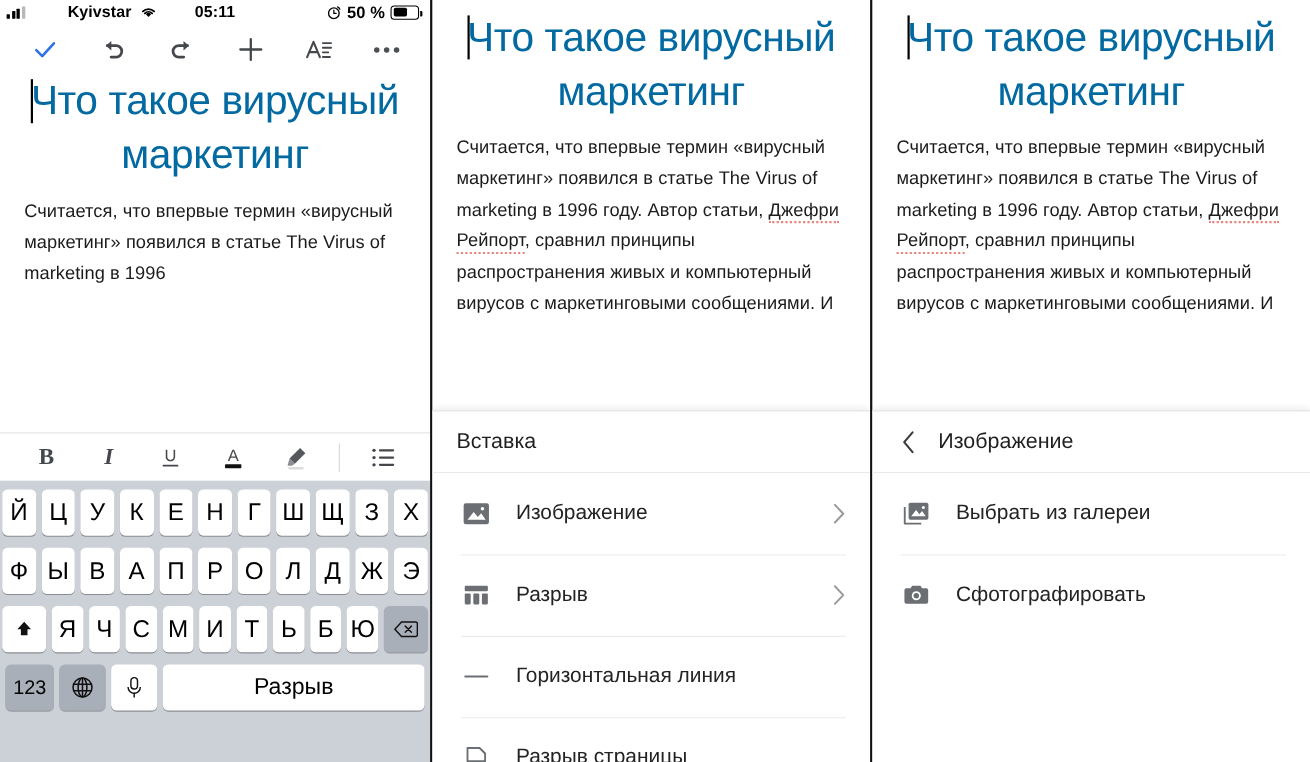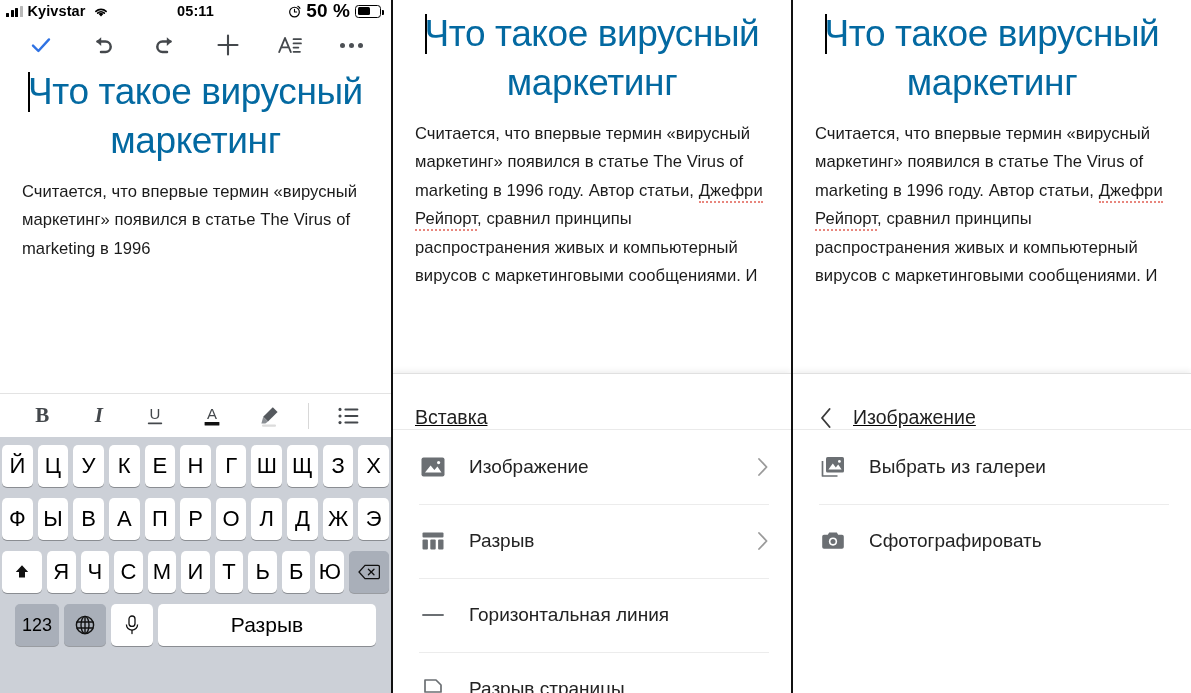--- a/index.html
+++ b/index.html
@@ -22,26 +22,26 @@
     padding: 0 10px 0 6px; font-size: 14.5px; font-weight: bold; color: #000;
     letter-spacing: .1px;
   }
   .sb-left { display: flex; align-items: center; gap: 5px; }
   .sig { display: flex; align-items: flex-end; gap: 1.5px; height: 11px; }
   .sig i { display: block; width: 3px; background: #000; border-radius: .5px; }
   .sig i:nth-child(1) { height: 4px; }
   .sig i:nth-child(2) { height: 6.5px; }
   .sig i:nth-child(3) { height: 9px; }
   .sig i:nth-child(4) { height: 11px; background: #b8b8b8; }
-  .carrier { font-size: 14.5px; font-weight: 600; }
+  .carrier { font-size: 14.5px; font-weight: 600; margin-left: 34px; }
   .wifi { position: relative; width: 16px; height: 12px; margin-left: 2px; }
   .sb-center { position: absolute; left: 0; right: 0; text-align: center; font-size: 14.5px; font-weight: 600; pointer-events: none;}
   .sb-right { margin-left: auto; display: flex; align-items: center; gap: 5px; z-index: 2;}
   .alarm { width: 13px; height: 13px; }
-  .batt-pct { font-size: 19px; font-weight: 600; }
+  .batt-pct { font-size: 15px; font-weight: 600; }
   .batt { position: relative; width: 26px; height: 13px; border: 1.6px solid #000; border-radius: 3.5px; }
   .batt::after { content: ""; position: absolute; right: -4px; top: 4px; width: 2px; height: 5px; background: #000; border-radius: 0 1px 1px 0;}
   .batt i { position: absolute; left: 1.5px; top: 1.5px; bottom: 1.5px; width: 50%; background: #000; border-radius: 1.5px; display: block; }
 
   
   .apptoolbar {
     height: 46px; display: flex; align-items: center; justify-content: space-between;
     padding: 0 22px 0 24px;
   }
   .tb-btn { display: flex; align-items: center; justify-content: center; width: 34px; height: 34px; cursor: default;}
@@ -91,38 +91,38 @@
   }
   .krow { display: flex; justify-content: center; gap: 5px; padding: 0 2px; }
   .krow.r2 { padding: 0 2px; }
   .key {
     background: #fff; border-radius: 5px; height: 42px;
     display: flex; align-items: center; justify-content: center;
     font-size: 22px; color: #000; box-shadow: 0 1px 0 rgba(0,0,0,.32);
     flex: 1 1 0; min-width: 0;
   }
   .key.dark { background: #a9afb9; box-shadow: 0 1px 0 rgba(0,0,0,.25); }
-  .krow.r4 { gap: 5px; padding: 0 15px; }
+  .krow.r4 { gap: 5px; padding: 0 5px; }
   .key.k123 { flex: 0 0 44px; font-size: 18px; }
   .key.kglobe { flex: 0 0 42px; }
   .key.kmic { flex: 0 0 42px; }
   .key.kspace { flex: 1 1 auto; font-size: 21px; }
   .key.kenter { flex: 0 0 96px; font-size: 21px; }
   .key.kshift { flex: 0 0 40px; }
   .key.kback { flex: 0 0 40px; }
 
   
   .sheet {
     position: absolute; left: 0; right: 0; bottom: 0; top: 373px;
     background: #fff; border-top: 1px solid #e0e0e0;
     box-shadow: 0 -2px 6px rgba(0,0,0,.07);
   }
   .sheet-head {
-    height: 56px; display: flex; align-items: flex-end; gap: 16px;
-    padding: 0 22px; border-bottom: 1px solid #eaeaea; text-decoration: underline;
+    height: 56px; display: flex; align-items: center; gap: 16px;
+    padding: 0 22px; border-bottom: 1px solid #eaeaea;
   }
   .sheet-title { font-size: 19.5px; color: #1f1f1f; }
   .back-ico { width: 22px; height: 22px; display: flex; align-items: center; justify-content: center; }
   .menu-item {
     height: 74px; display: flex; align-items: center; gap: 22px;
     padding: 0 22px 0 26px; position: relative;
   }
   .menu-item + .menu-item::before {
     content: ""; position: absolute; left: 26px; right: 22px; top: 0; height: 1px; background: #ececec;
   }

